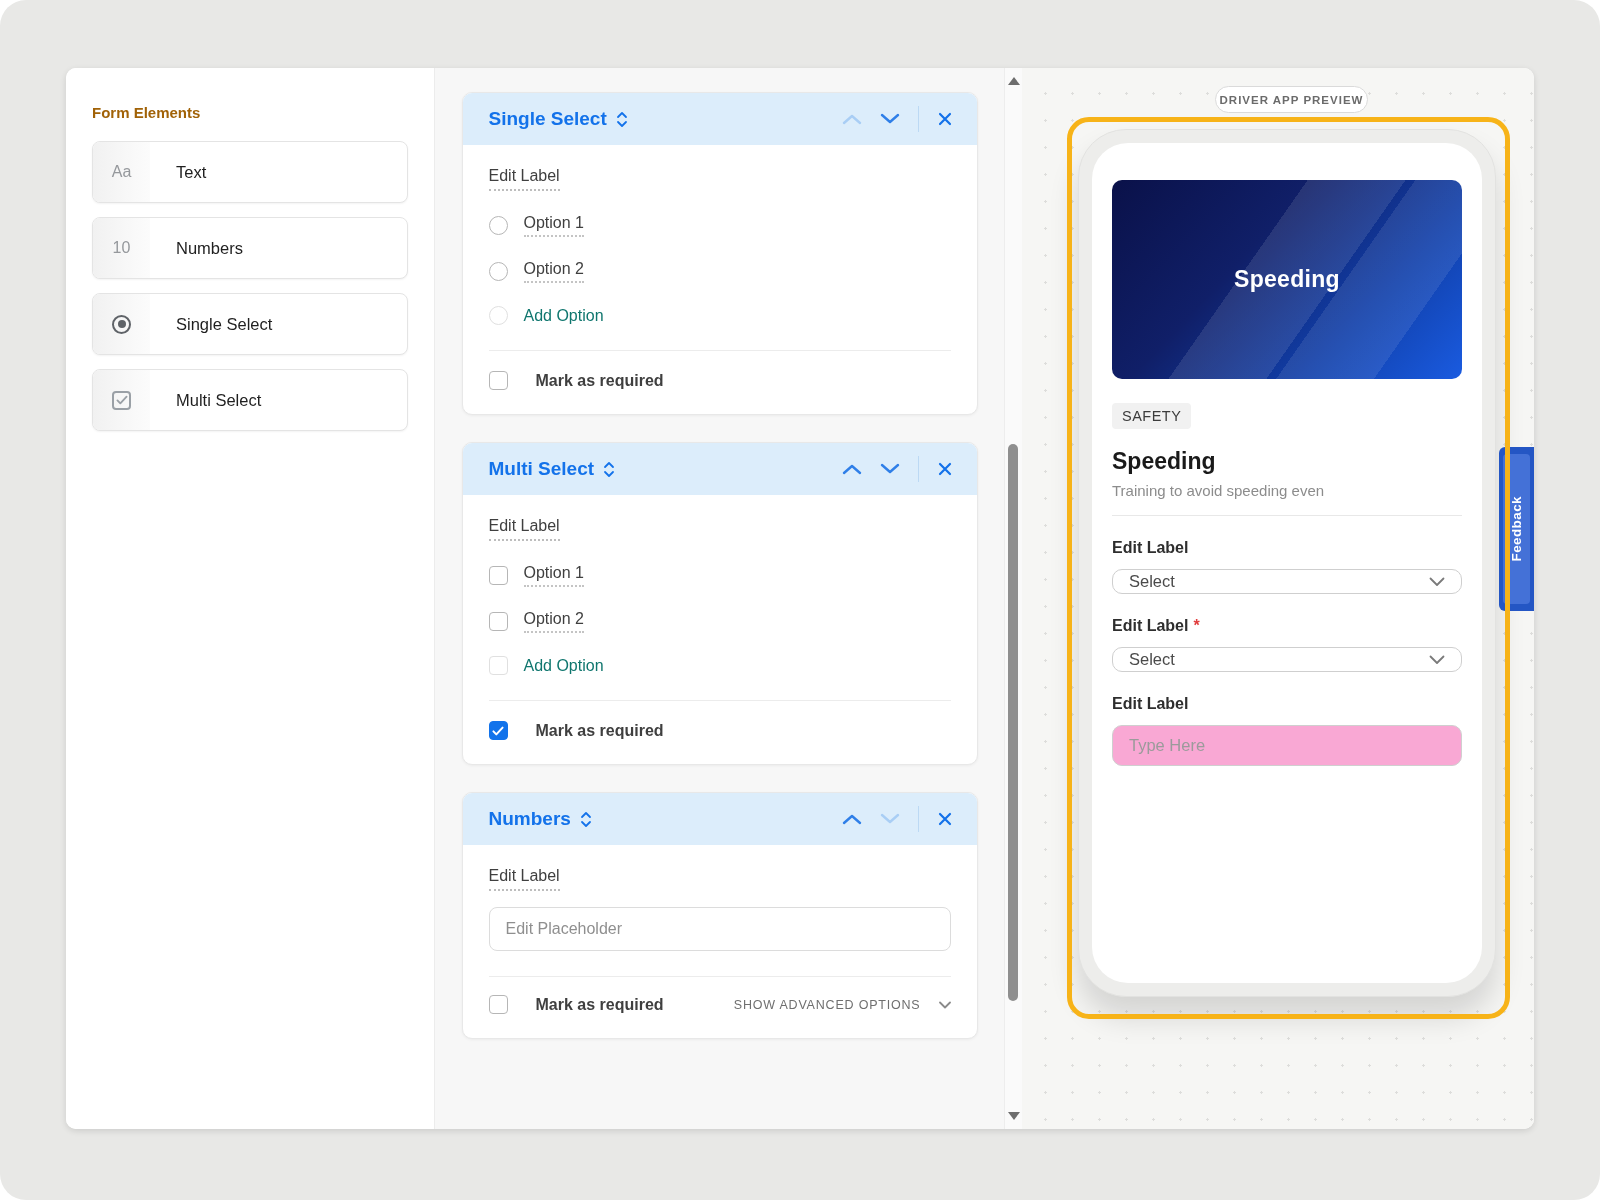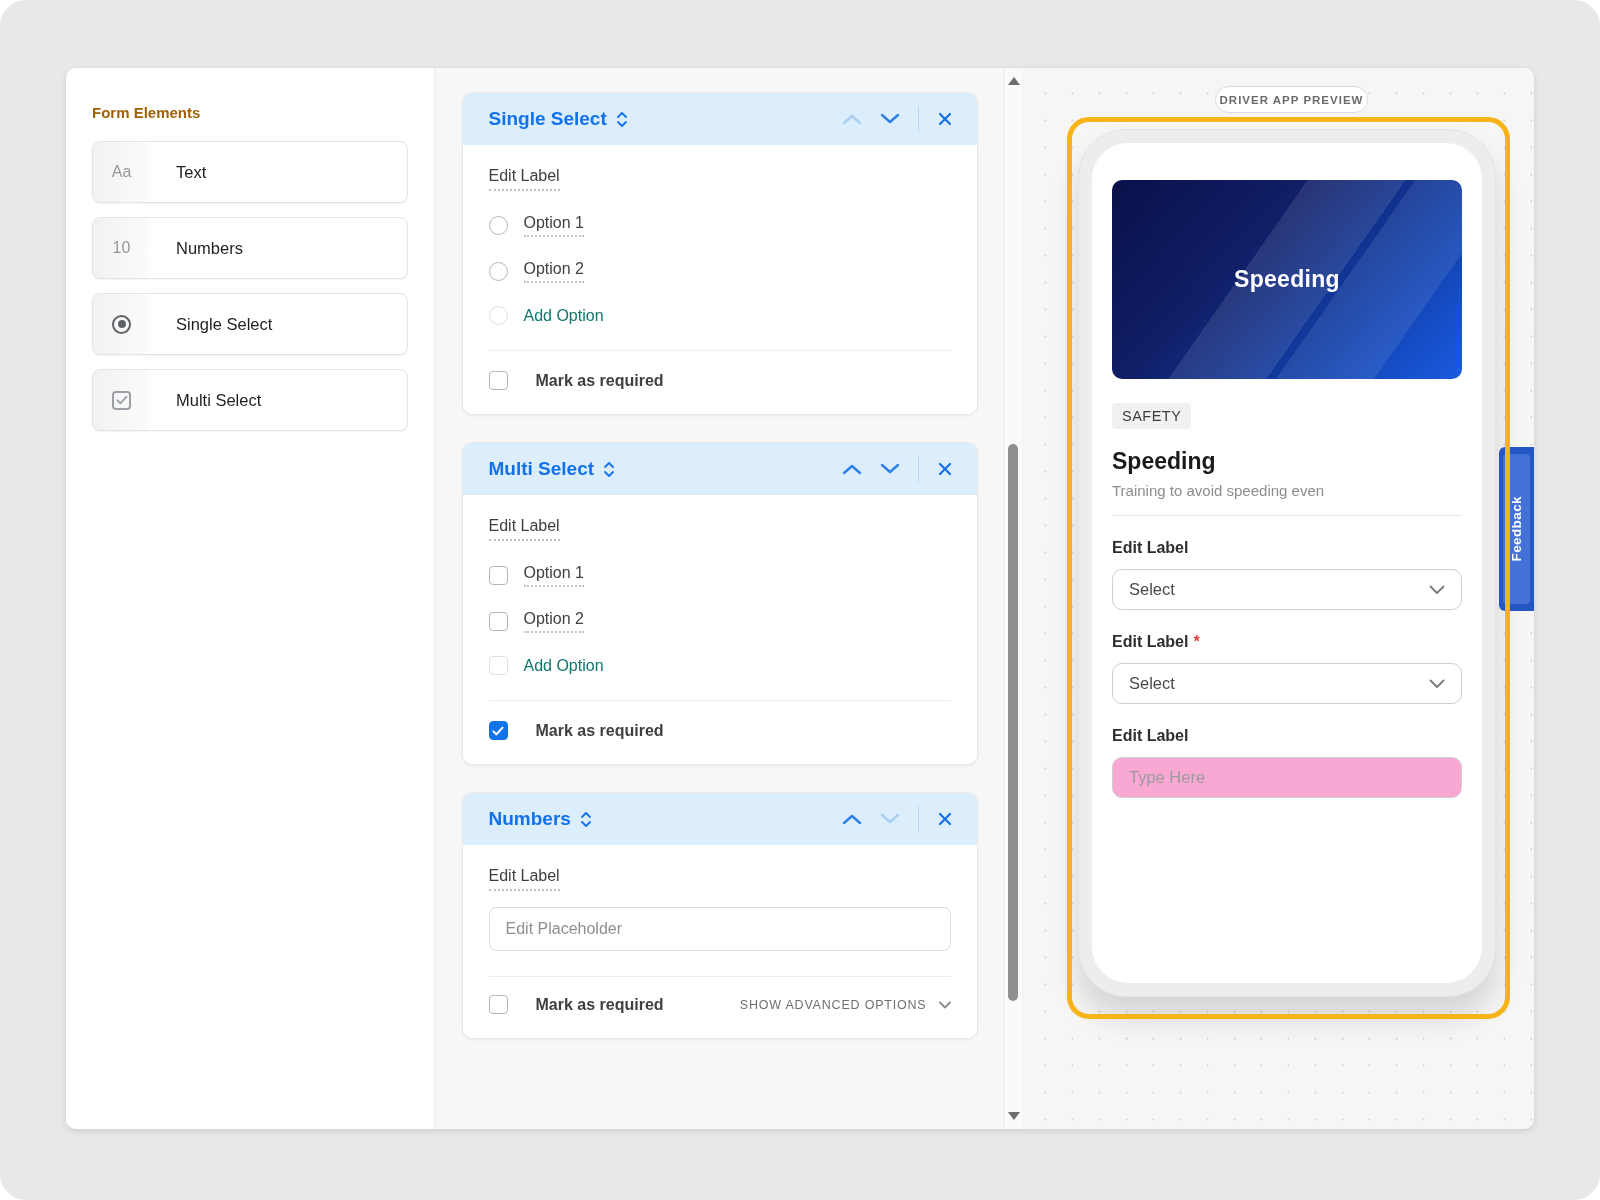--- a/index.html
+++ b/index.html
@@ -66,21 +66,21 @@
   .opt-label { font-size:16px; color:#3f3f3f; border-bottom:2px dotted #c4c4c4; padding-bottom:3px; cursor:text; }
   .opt-row.ghost .ctrl-radio, .opt-row.ghost .ctrl-check { border-color:#e0e0e0; }
   .opt-row.ghost .opt-label { color:#0f766e; border-bottom:none; padding-bottom:0; cursor:pointer; }
   .body-hr { border:none; border-top:1px solid #ececec; margin-top:25px; }
   .req-row { display:flex; align-items:flex-end; gap:28px; margin-top:20px;font-weight:bold; }
   .req-label { font-size:16px; color:#3f3f3f; }
   .ph-input { width:100%; height:44px; margin-top:16px; border:1px solid #dcdcdc; border-radius:8px;
               padding:0 16px; font-size:16px; color:#555; font-family:inherit; background:#fff; }
   .ph-input::placeholder { color:#8f8f8f; }
   .bottom-row { display:flex; align-items:center; justify-content:space-between; margin-top:18px; }
-  .adv { display:flex; align-items:center; gap:12px; font-size:12.5px; letter-spacing:.8px;
+  .adv { display:flex; align-items:center; gap:18px; font-size:12.5px; letter-spacing:.8px;
          color:#6f6f6f; background:none; border:none; cursor:pointer; font-family:inherit; }
 
   
   .scrollcol { flex:0 0 18px; width:18px; background:#fafafa; border-left:1px solid #ededed;
                position:relative; }
   .sc-arrow { position:absolute; left:3px; width:0; height:0; border-left:6px solid transparent;
               border-right:6px solid transparent; cursor:pointer; }
   .sc-up { top:9px; border-bottom:8px solid #6d6d6d; }
   .sc-down { bottom:9px; border-top:8px solid #6d6d6d; }
   .sc-thumb { position:absolute; left:3px; top:376px; width:10px; height:557px; background:#8f8f8f;
@@ -108,21 +108,21 @@
               linear-gradient(133deg, #0a1149 0%, #101f68 38%, #1141ad 72%, #1a5be0 100%);
             display:flex; align-items:center; justify-content:center; }
   .banner-title { color:#ffffff; font-size:23px; font-weight:700; letter-spacing:.3px; }
   .cat-tag { display:inline-block; margin-top:24px; background:#f1f1f1; border-radius:4px;
              padding:5px 10px; font-size:14.5px; color:#3c3c3c; letter-spacing:.5px; }
   .phone-title { margin-top:19px; font-size:23px; font-weight:700; color:#1a1a1a; }
   .phone-sub { margin-top:7px; font-size:15px; color:#8c8c8c; }
   .phone-hr { border:none; border-top:1px solid #e8e8e8; margin-top:16px; }
   .f-label { margin-top:23px; font-size:16px; font-weight:600; color:#2e2e2e; display:flex; gap:5px; }
   .f-label .req { color:#e03c3c; }
-  .sel-box { margin-top:12px; height:41px; border:1px solid #cfcfcf; border-radius:10px;
+  .sel-box { margin-top:12px; height:25px; border:1px solid #cfcfcf; border-radius:10px;
              display:flex; align-items:center; padding:0 16px; cursor:pointer; background:#fff; }
   .sel-val { font-size:16.5px; color:#4a4a4a; }
   .sel-chev { margin-left:auto; color:#7a7a7a; display:flex; }
   .type-input { margin-top:12px; width:100%; height:41px; border:1px solid #cfcfcf; border-radius:10px;
                 padding:0 16px; font-size:16.5px; color:#4a4a4a; font-family:inherit; background:#f9a8d4; }
   .type-input::placeholder { color:#9b9b9b; }
 
   .feedback-tab { position:absolute; left:477px; top:379px; width:35px; height:164px; z-index:2;
                   background:#2456c4; border-radius:6px 0 0 6px; cursor:pointer; }
   .feedback-inner { position:absolute; left:4px; top:7px; width:27px; height:150px;

